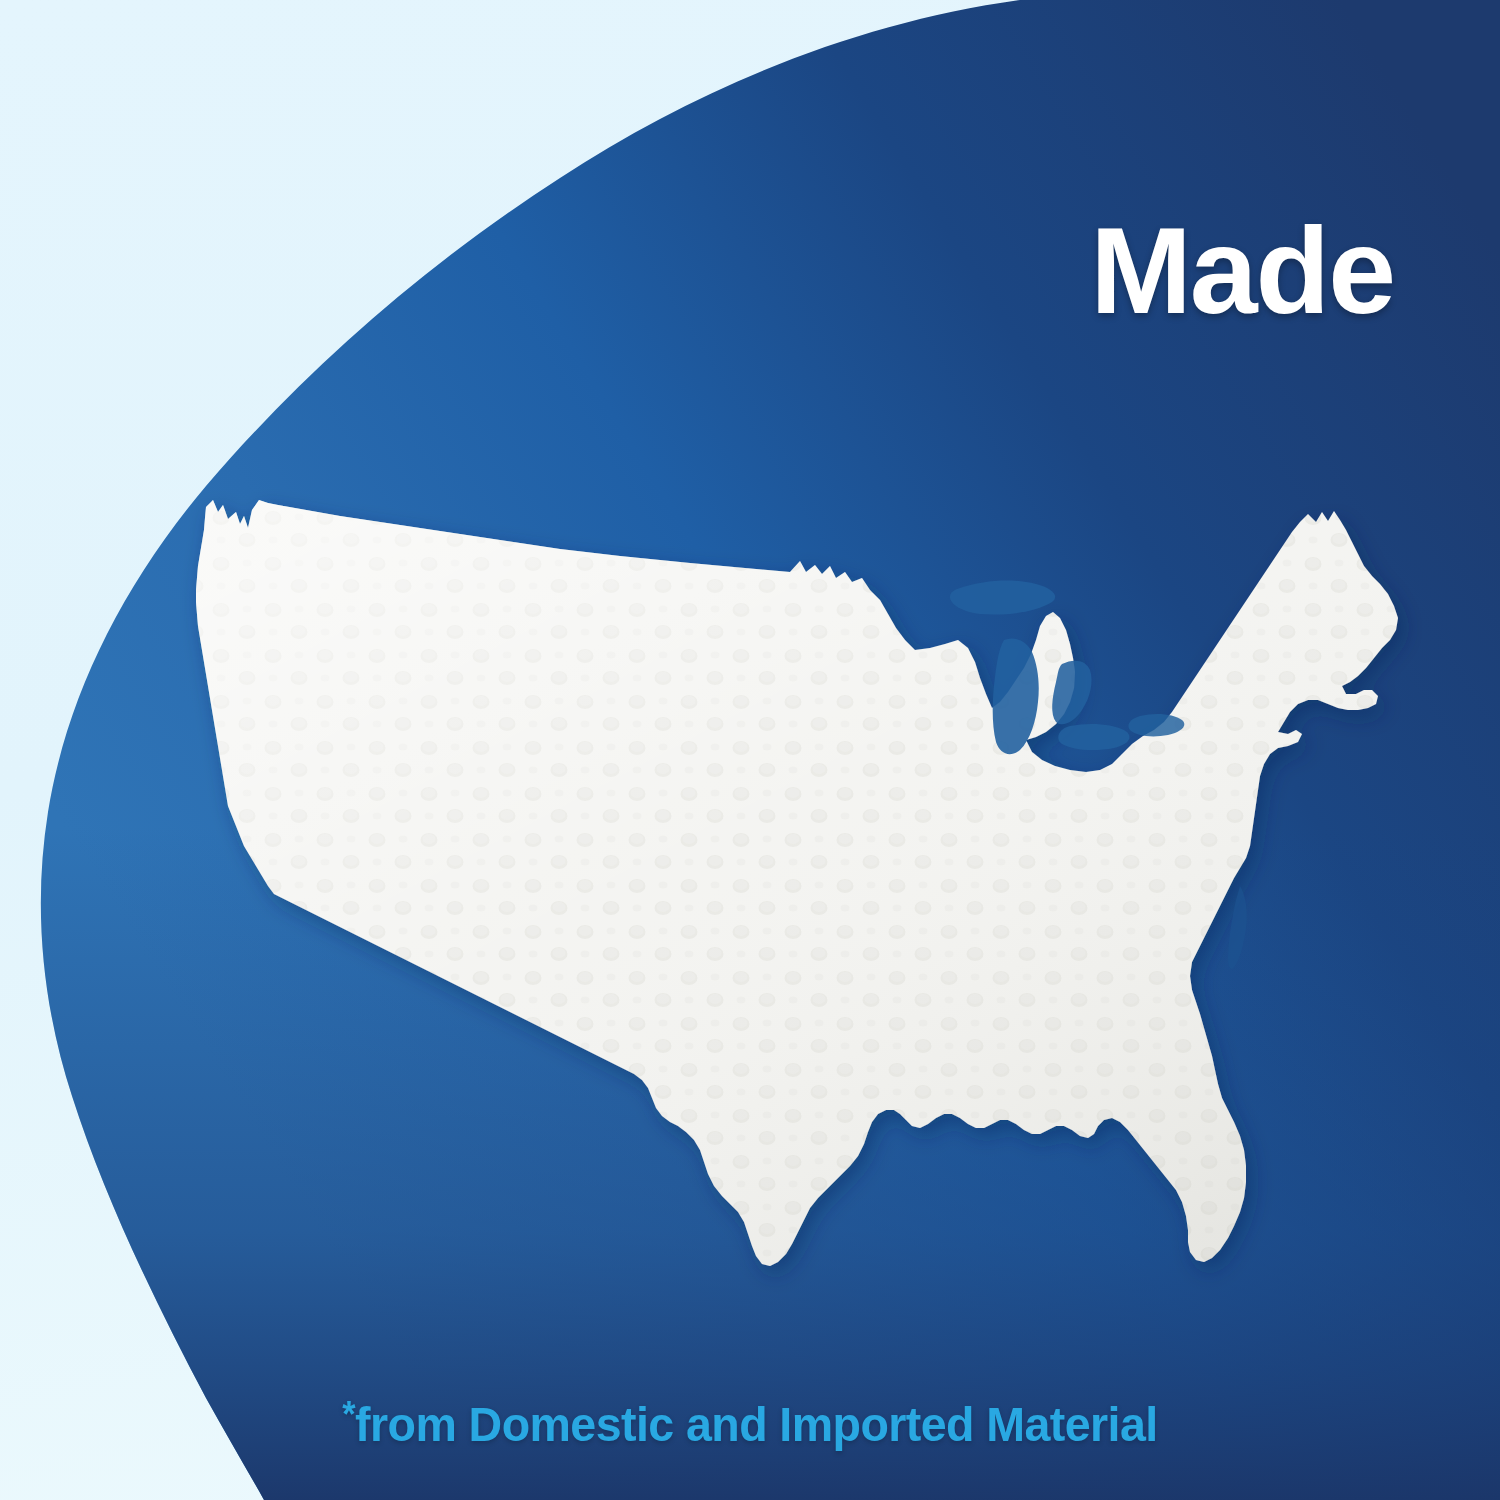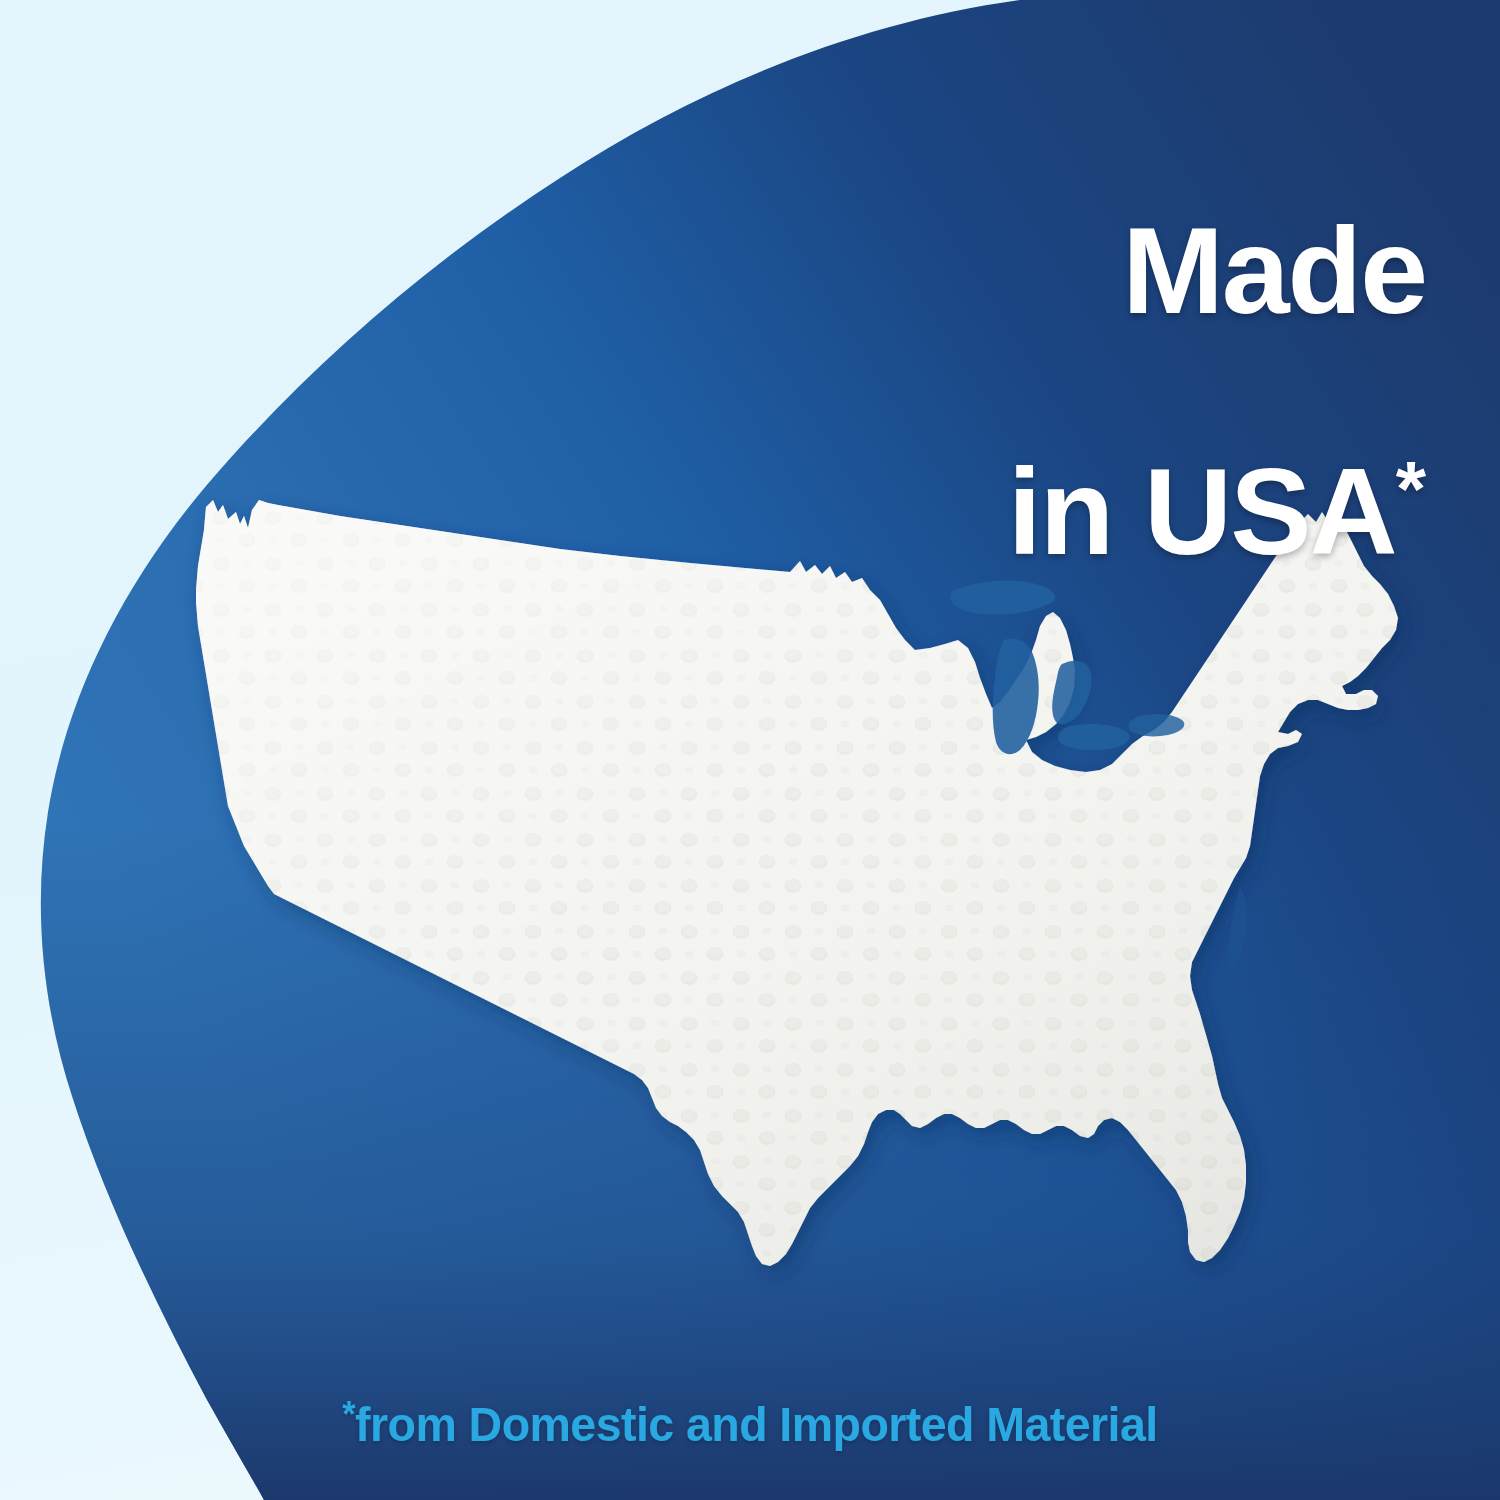--- a/index.html
+++ b/index.html
@@ -42,21 +42,21 @@
     position: absolute;
     top: 0; left: 0;
     width: 1500px;
     height: 1500px;
     display: block;
   }
 
   
   #headline {
     position: absolute;
-    right: 74px;
+    right: 106px;
     top: 92px;
     width: 680px;
     text-align: right;
     color: #ffffff;
     font-weight: bold;
     font-size: 122px;
     line-height: 0.98;
     letter-spacing: -2px;
     text-shadow: 0 3px 7px rgba(0,0,0,0.30);
     white-space: pre-line;
@@ -255,18 +255,17 @@
       <path d="M 1140,716 C 1156,712 1174,714 1182,720 C 1188,725 1182,732 1168,735
                C 1152,738 1136,736 1130,730 C 1126,725 1130,719 1140,716 Z" fill="#22619f" opacity="0.85"></path>
     </g>
 
     <path d="M 1240,886 C 1246,896 1248,912 1246,928 C 1244,944 1240,958 1235,966
              C 1231,972 1228,968 1228,958 C 1228,942 1232,918 1236,900 Z" fill="#1d5390" opacity="0.7"></path>
   </svg>
 
   <div id="headline">
     <span class="ln">Made</span>
-    <span class="ln"><span>in USA</span><span class="star">*</span></span>
   </div>
 
   <div id="footnote"><span class="fstar">*</span><span>from Domestic and Imported Material</span></div>
 
 </div>
 
 </body></html>

